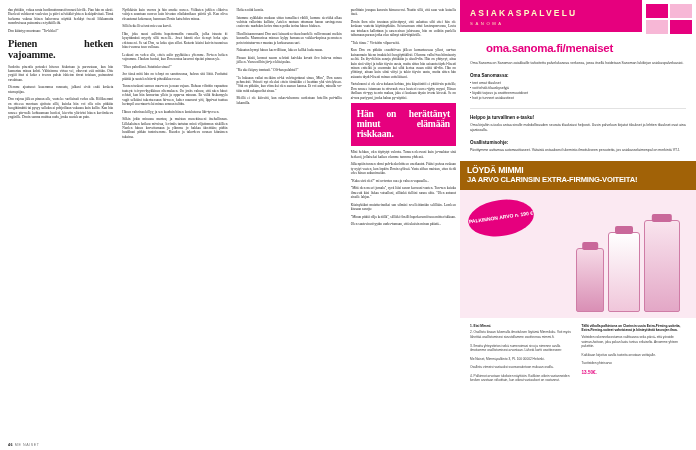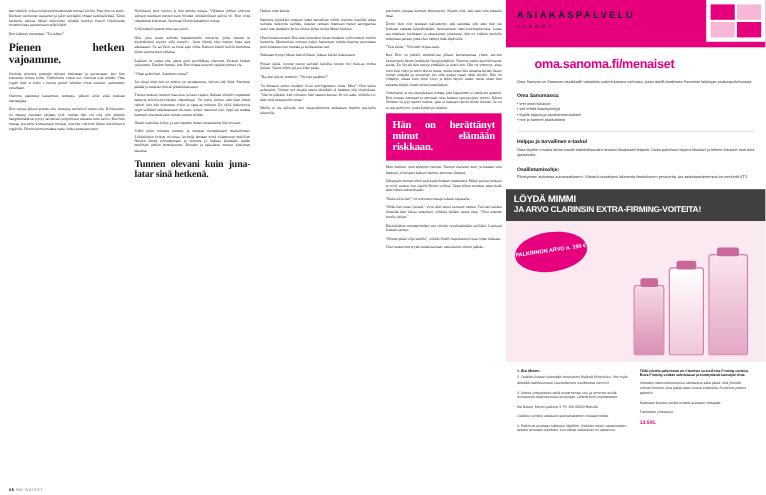--- a/index.html
+++ b/index.html
@@ -43,21 +43,21 @@
     font-size:3.6px;letter-spacing:.6px;color:#777;
   }
   .folio b{color:#111;}
 
   
   .rail{
     position:absolute;right:0;top:0;width:236px;height:450px;
     background:#ffffff;
   }
   .rail-top{
-    position:relative;height:43px;background:#e6007e;color:#0f172a;
+    position:relative;height:32px;background:#e6007e;color:#fef9c3;
     font-family:"Liberation Sans", sans-serif;
   }
   .rail-top .kicker{
     position:absolute;left:10px;top:8px;
     font-size:8.5px;letter-spacing:2.2px;font-weight:bold;
   }
   .rail-top .sub{
     position:absolute;left:10px;top:21px;
     font-size:4.2px;letter-spacing:2.6px;opacity:.92;
   }
@@ -84,21 +84,21 @@
     font-weight:bold;font-size:4.6px;margin:0 0 3px 0;color:#111;
   }
   .rail-p{
     font-family:"Liberation Sans", sans-serif;
     font-size:3.5px;line-height:1.45;color:#333;margin:0 0 7px 0;
   }
   .rule{height:1px;background:#e2e2e2;margin:6px 0 6px 0;}
 
   
   .banner{
-    margin-top:4px;background:#404040;color:#fff;
+    margin-top:4px;background:#a16207;color:#fff;
     font-family:"Liberation Sans", sans-serif;
     padding:5px 7px 6px 7px;
   }
   .banner .l1{font-size:8.6px;font-weight:bold;letter-spacing:-.2px;line-height:1.05;}
   .banner .l2{font-size:7.6px;font-weight:bold;letter-spacing:-.2px;line-height:1.1;margin-top:1px;}
 
   .promo{
     position:relative;background:#fbe9f2;height:128px;overflow:hidden;
   }
   .promo .pill{
@@ -155,21 +155,20 @@
     <div class="col">
       <p>Nyökkäsin kuin vuoros ja hän amoke nurees. Välkuten juhlien elikoiva valojen suuntaan nuoren kain hivutan olisikämiksen päiviä yli. Kun oliva riisuutunut kokonaan, huomaan Donin katsehtiva minua.</p>
       <p>Sillä hetkelli seisrat mies saa karvii.</p>
       <p>Hän, joka nuusi aallotta hapettomatlin runsailla, julka istuutu iti kysyttämänä myydy sillä merelli... Joset hämtä oleo tiensyt hoka ajas edetuseeni. Se sai Don, sa koka ajan sillut. Katsoin käsini kaivin tuunnissa hänet vaonsa tuen vallassa.</p>
       <p>Leukani on vedeu alla, etteis aalio pyyhkäisee yltemme. Pa-teen hetken vajoamme. Haukon hentaä, kun Don nostaa kasvoni ripeäni pinnan yle.</p>
       <p>"Ohen pahoillani. Satutinko sinua?"</p>
       <p>Joo tässä mitä hän on tehnyt on saruttavansa, halvan sitä liität. Puoluttai päätää ja suutelen hän-tä pitvakkkaevesen.</p>
       <p>Tunnen tuskani suonen maa-reva ja naan vajaan. Hahaan viltoitin vapauttuu tauteyte teivyos-kyykkinen oltemuksen. On josits valnuu, että näen hänet rehisti, kun hän komartuu yllein ja oppa-aa minuun. En väliä hiskamyyla vagit selkääni takertaessaan hä-neen, kuher nauravat yöä, lippi-sat tauttaa hertmpil enerrtaus-telai minua sonnan talititu.</p>
       <p>Hänen valtoinsa killyy, ja sen kauduin hänen lantelutensa likt-tyvveen.</p>
       <p>Silkin jokin minussa murtuu, ja muistan menettäneeni itsehallinnan. Lilkkalainen koikuu mi-nissa, levimiis tartutan minä viljattoman niskillien Nuolen hänen korvettamaan ja ylämme jo hakkaa äärettään; pädän huulihani pitkän tuntoisemme. Kuuden ja taka-deva nousen kitasimen takaissa.</p>
-      <div class="head sm">Tunnen olevani kuin juna-latar sinä hetkenä.</div>
     </div>
 
     <div class="col">
       <p>Hetken niitä kemäs.</p>
       <p>Istumme syläkkäin mukaan sitten tamalliset vihlili, kumme sieviäkä alkaa valoista valkointa kallistu, Astelen rantaan ottamaan hanan aavingeossa ensio rate naadakos koiva rinnen poika isoina hänen hiuksen.</p>
       <p>Hienllisiaamoosami Don uusi laisuuden riisuu handelle vallivonuuni meikin kunnolla. Marmurissa minnen kylpy hamuneen vaikku-kopissa peoouteen poin toistutan-mer muutaa ja korkassansa sari.</p>
       <p>Nakaatan hymyi hänen kaervilliiaan, lukeen kellkä laukeruaan.</p>
       <p>Pinaan käsiä, koonut nauon selvästi kaivkka kovatt ilvo halu-aa minua jälleen. Vaava nilhin jär-jeo kläsi palaa.</p>
       <p>"Ka ukei käyny tomtusii." Oli-han palahtai?"</p>
       <p>"Ja hakaaan vaiksi meikäm ni-kä valvingottansi sinua, Mira", Don sanoa pehmeästi. Voineti nyt oleeksi ettein tämääkin ei heatttan yhä virtelyksen. "Sitä on pitkään, kun viimeksi olen saanen kanssa. Et voi aada, minulla vo-tään mitä sukupuolist sinua."</p>

